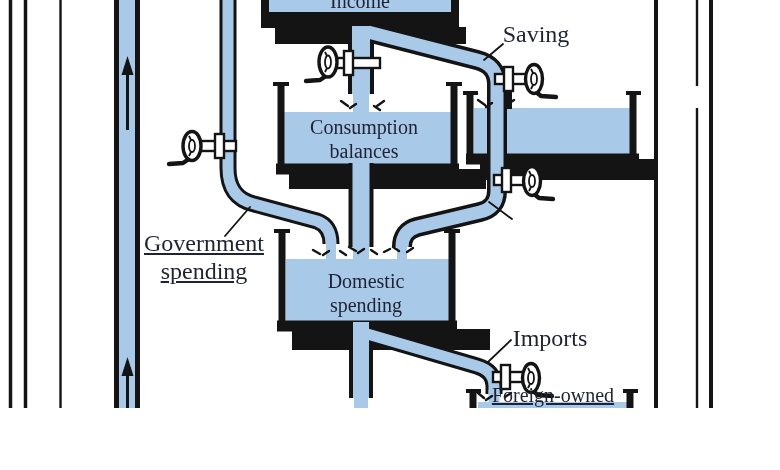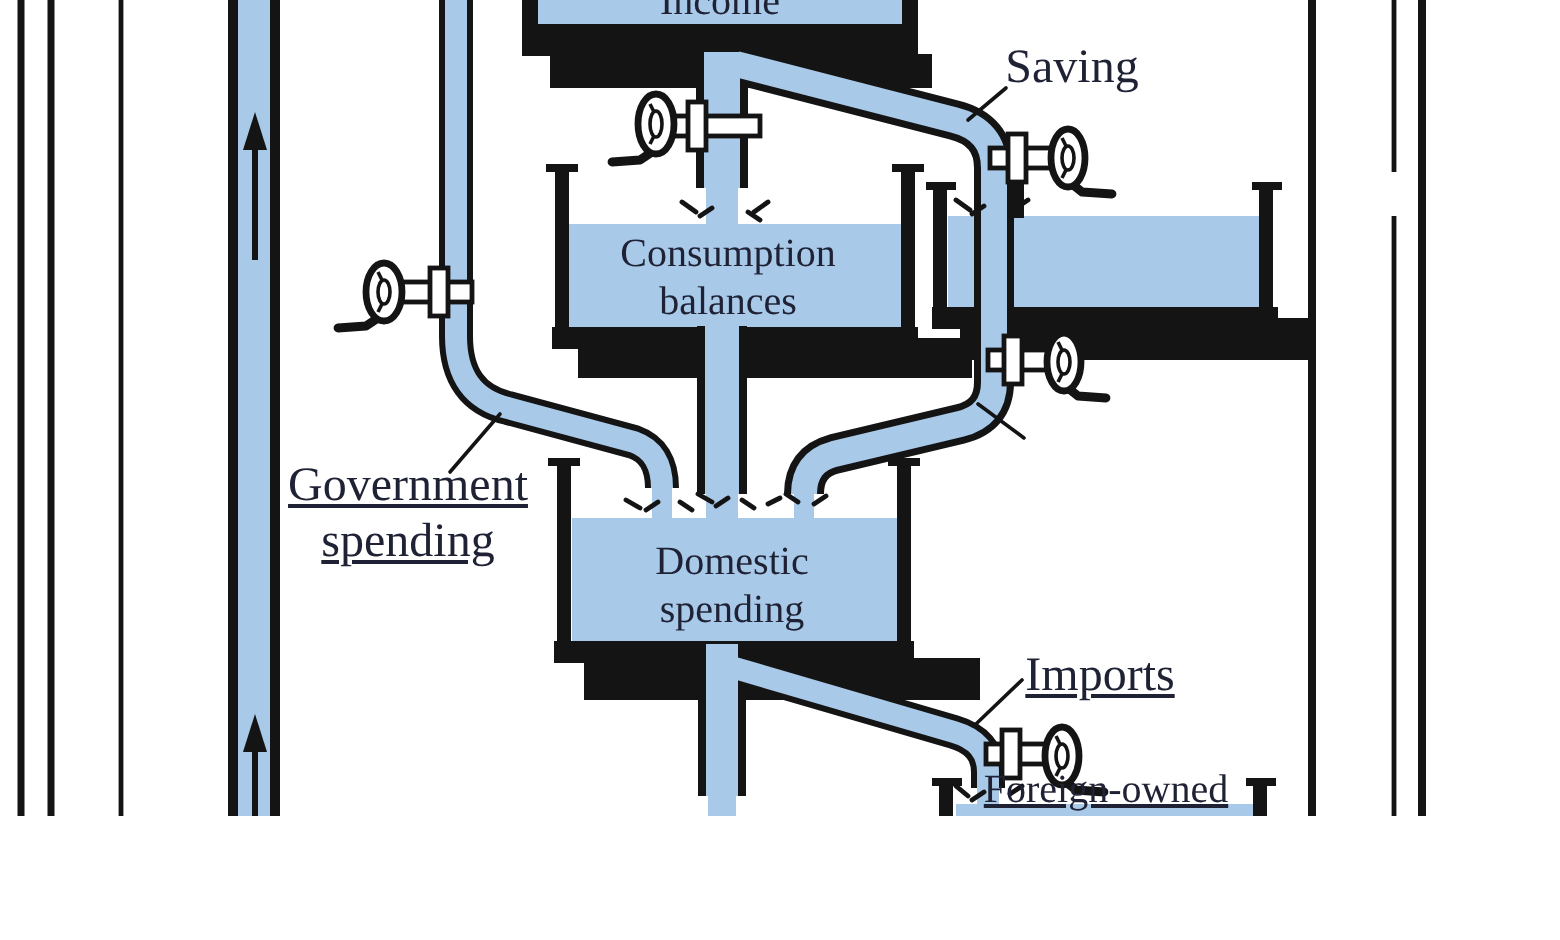--- a/index.html
+++ b/index.html
@@ -180,14 +180,14 @@
   <div class="lbl lbl-tank" style="left:360px;top:-10px;">Income</div>
   <div class="lbl lbl-tank" style="left:364px;top:116px;">Consumption
 balances</div>
   <div class="lbl lbl-tank" style="left:366px;top:270px;">Domestic
 spending</div>
   <div class="lbl lbl-tank" style="left:553px;top:384px;text-decoration:underline;">Foreign-owned
 balances</div>
   <div class="lbl" style="left:536px;top:20px;">Saving</div>
   <div class="lbl" style="left:204px;top:229px;text-decoration:underline;">Government
 spending</div>
-  <div class="lbl" style="left:550px;top:324px;text-decoration:underline;">Imports</div>
+  <div class="lbl" style="left:550px;top:324px;">Imports</div>
 </div>
 
 </body></html>

